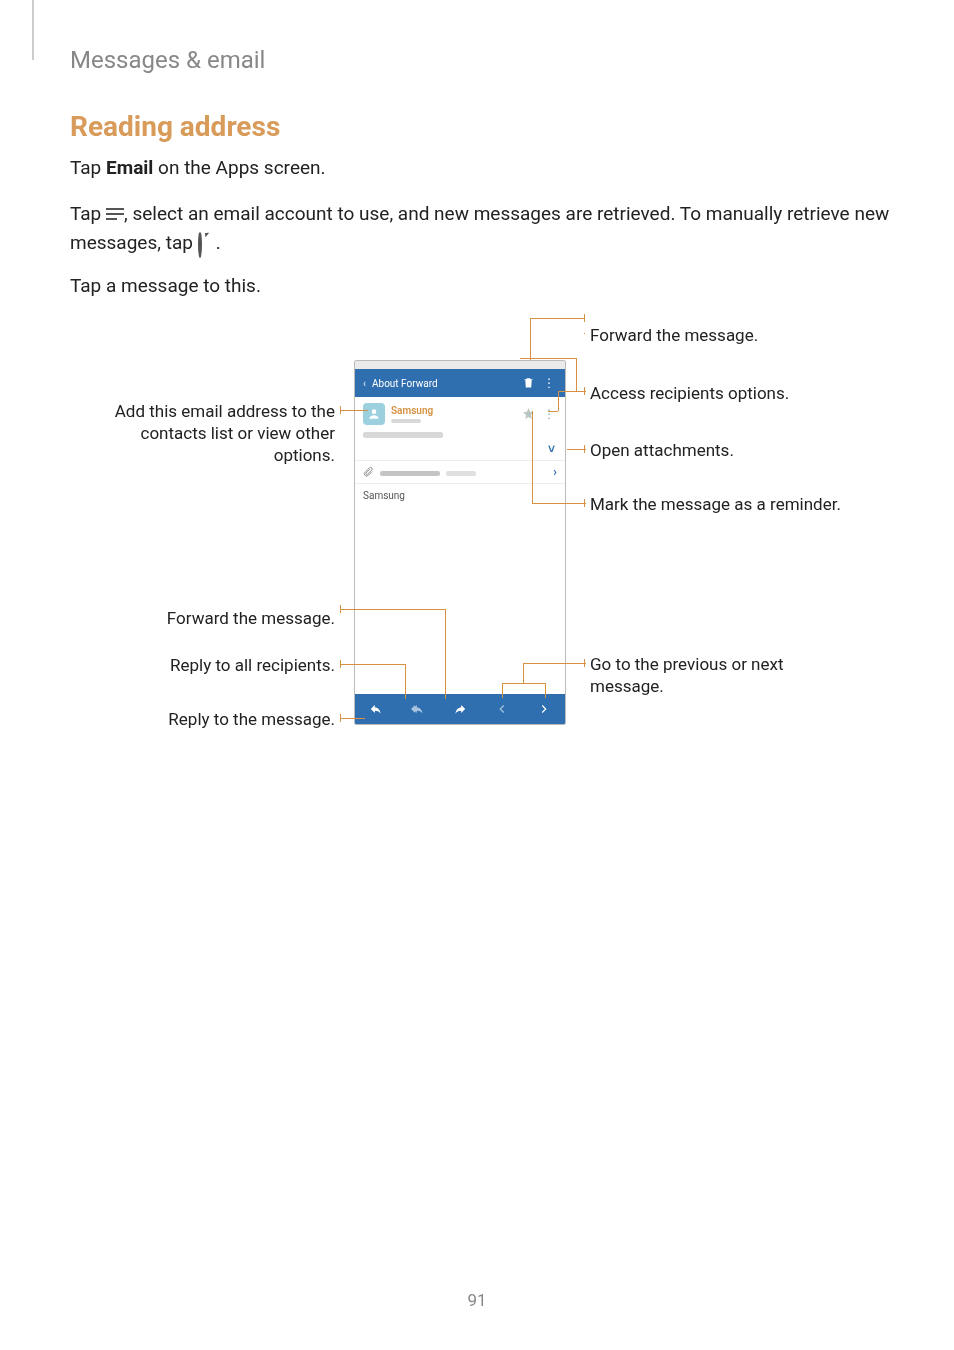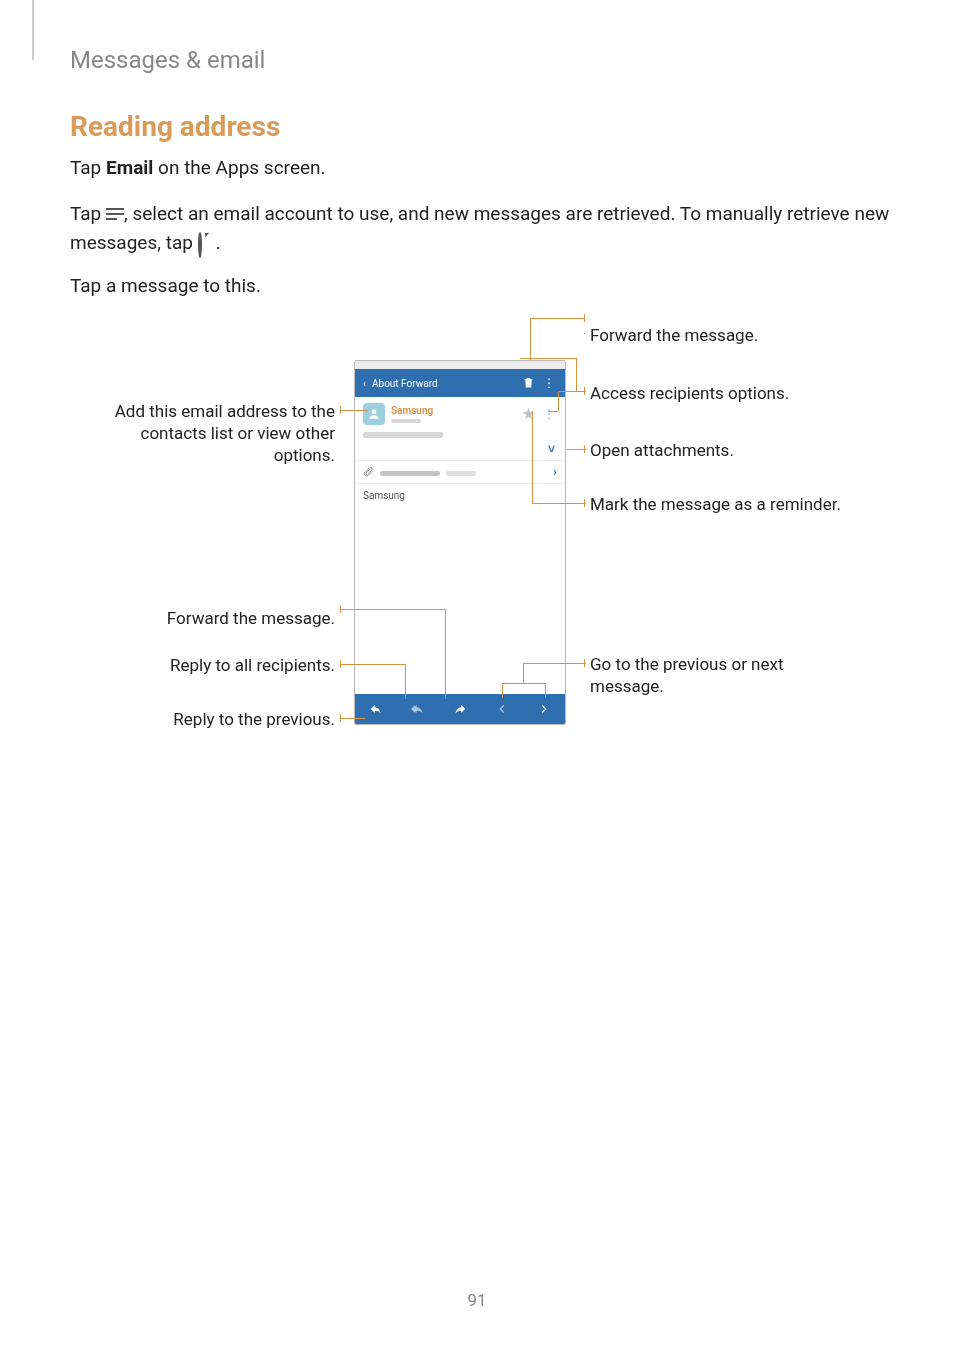--- a/index.html
+++ b/index.html
@@ -309,21 +309,21 @@
 
   <div class="callout cr c-del">Forward the message.</div>
   <div class="callout cr c-opt">Access recipients options.</div>
   <div class="callout cr c-att">Open attachments.</div>
   <div class="callout cr c-nav">Go to the previous or next message.</div>
   <div class="callout cr c-rem">Mark the message as a reminder.</div>
 
   <div class="callout cl c-add">Add this email address to the contacts list or view other options.</div>
   <div class="callout cl c-fwd">Forward the message.</div>
   <div class="callout cl c-rall">Reply to all recipients.</div>
-  <div class="callout cl c-rmsg">Reply to the previous.</div>
+  <div class="callout cl c-rmsg">Reply to the message.</div>
 
   <div class="ld vline" style="left:460px; top:0; height:42px;"></div>
   <div class="ld hline" style="left:460px; top:0; width:55px;"></div>
   <div class="tick" style="left:514px; top:-4px;"></div>
   <div class="ld hline" style="left:514px; top:15px; width:1px;"></div>
 
   <div class="ld hline" style="left:450px; top:40px; width:56px;"></div>
   <div class="ld vline" style="left:506px; top:40px; height:34px;"></div>
   <div class="ld hline" style="left:506px; top:73px; width:10px;"></div>
   <div class="tick" style="left:514px; top:69px;"></div>

